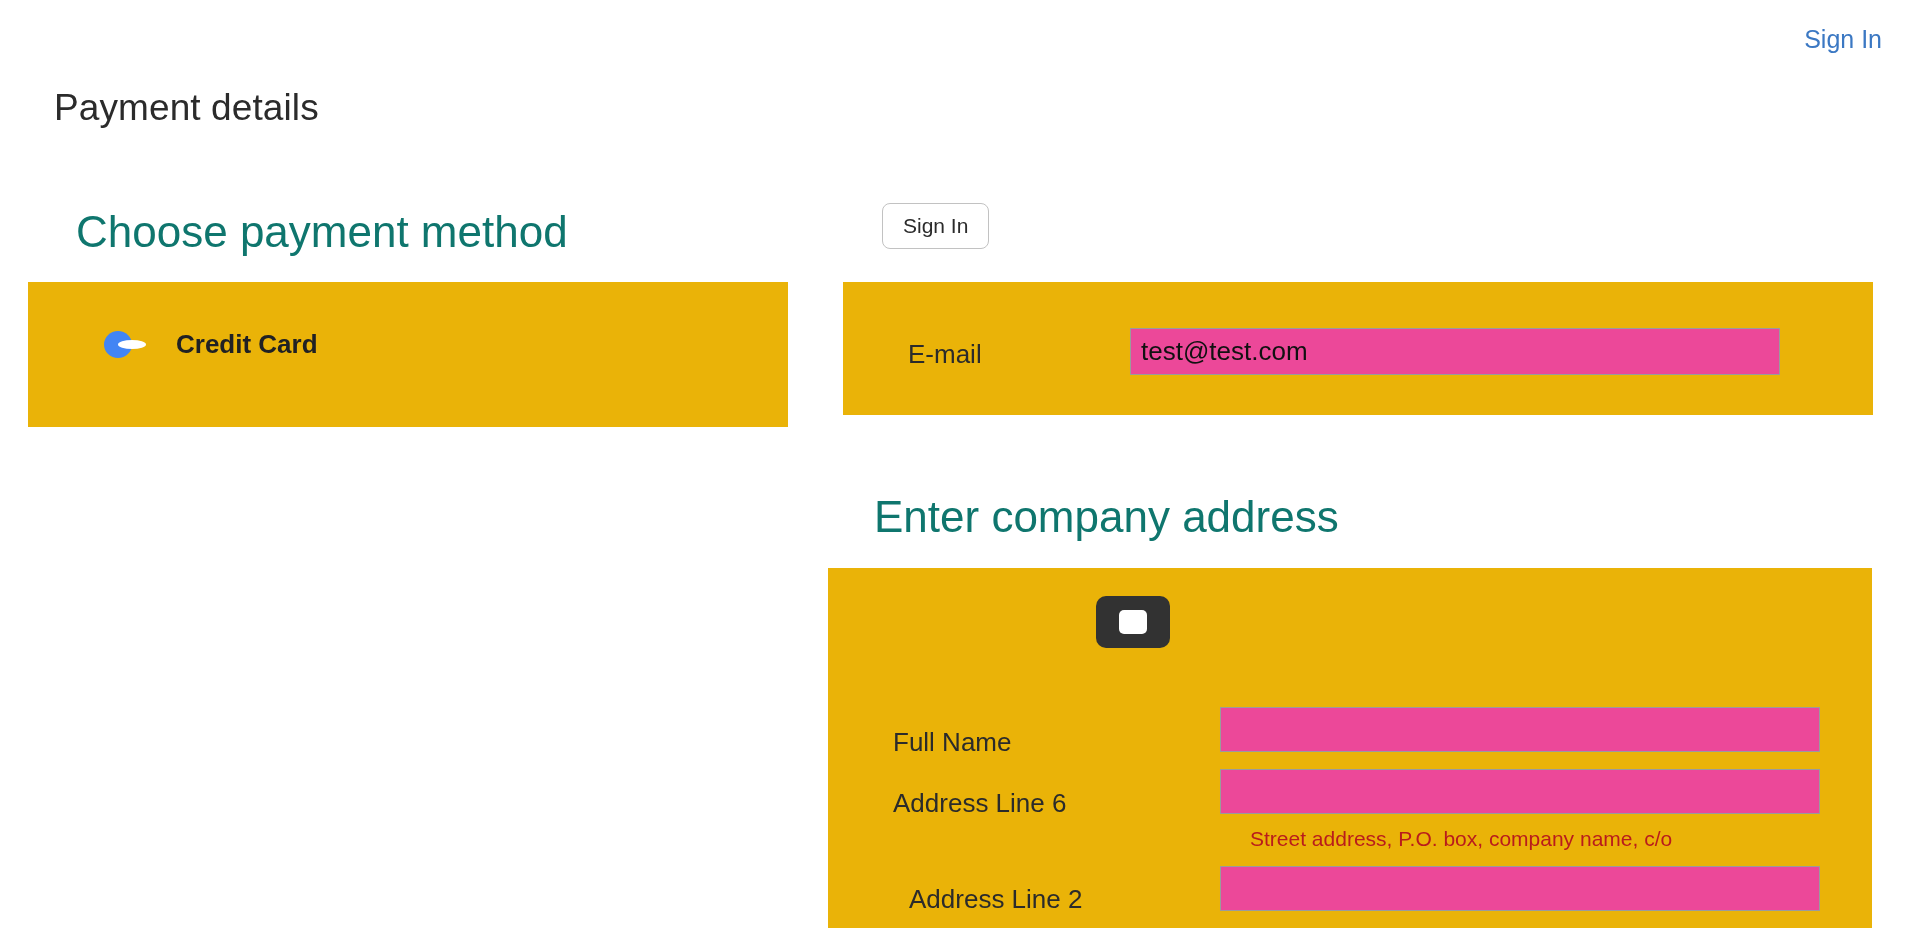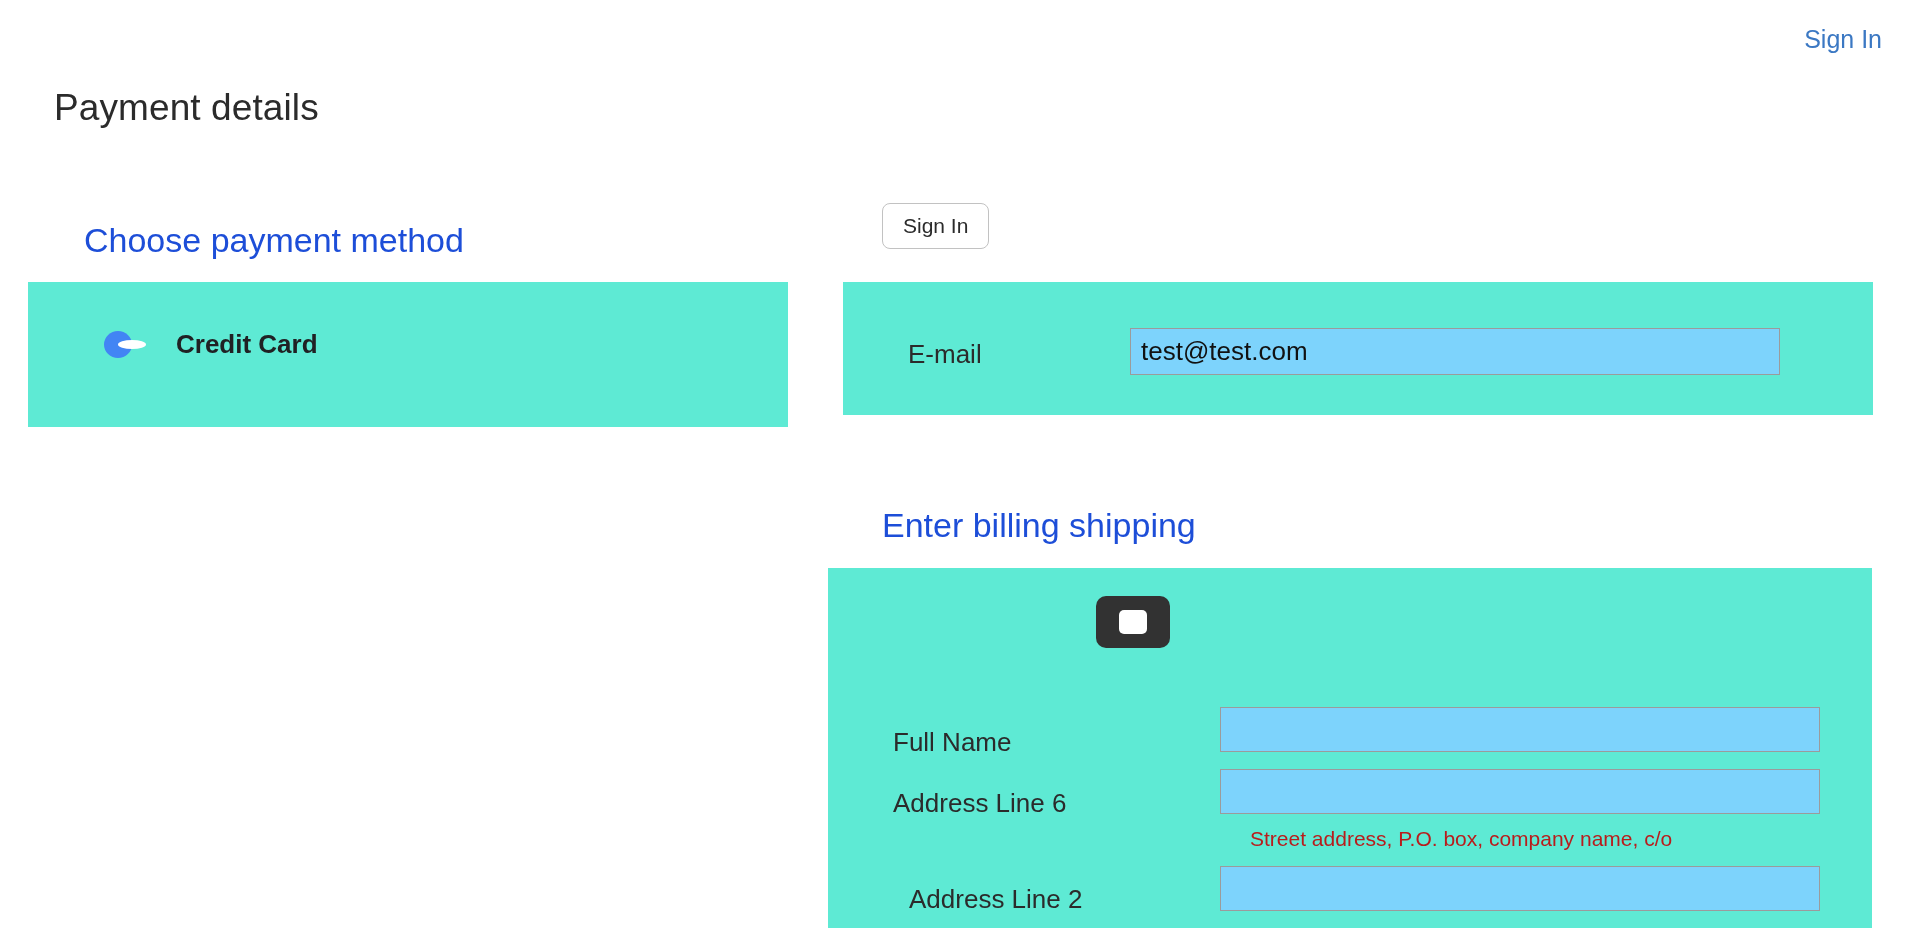--- a/index.html
+++ b/index.html
@@ -44,43 +44,43 @@
     font-size: 37px;
     line-height: 44px;
     font-weight: 400;
     color: #2b2b2b;
     margin: 0;
     letter-spacing: 0.1px;
   }
 
   
   .section-heading {
-    font-size: 34px;
+    font-size: 44px;
     line-height: 42px;
     font-weight: 400;
-    color: #1d4ed8;
-    margin: 16px;
+    color: #0f766e;
+    margin: 8px;
     white-space: nowrap;
   }
 
   
   .left-col {
     position: absolute;
     left: 28px;
     top: 0;
     width: 760px;
   }
   #choose-payment-heading {
     position: absolute;
     left: 12px;
     top: 203px;
   }
   .panel {
     position: absolute;
-    background: #5eead4;
+    background: #eab308;
   }
   #payment-method-panel {
     left: 0px;
     top: 282px;
     width: 760px;
     height: 145px;
   }
   .radio-row {
     position: absolute;
     left: 48px;
@@ -154,21 +154,21 @@
     line-height: 32px;
     color: #2b2b2b;
     white-space: nowrap;
   }
   #email-label {
     position: absolute;
     left: 37px;
     top: 56px;
   }
   .text-input {
-    background: #7dd3fc;
+    background: #ec4899;
     border: 1px solid #9b9b9b;
     font-family: "Liberation Sans", sans-serif;
     font-size: 26px;
     line-height: 30px;
     color: #111111;
     padding: 4px 10px;
     outline: none;
   }
   #email-input {
     position: absolute;
@@ -279,21 +279,21 @@
   <div class="heading-row">
     <button class="btn-signin" type="button">Sign In</button>
   </div>
 
   <div class="panel" id="email-panel">
     <span class="field-label" id="email-label">E-mail</span>
   </div>
 
   <input class="text-input" id="email-input" type="text" value="test@test.com" style="">
 
-  <h2 class="section-heading" id="billing-heading">Enter billing shipping</h2>
+  <h2 class="section-heading" id="billing-heading">Enter company address</h2>
 
   <div class="panel" id="billing-panel"></div>
 
   <div class="tooltip-chip">
     <span class="chip-checkbox"></span>
   </div>
 
 </div>
 
 <span class="billing-field-label" id="fullname-label">Full Name</span>

